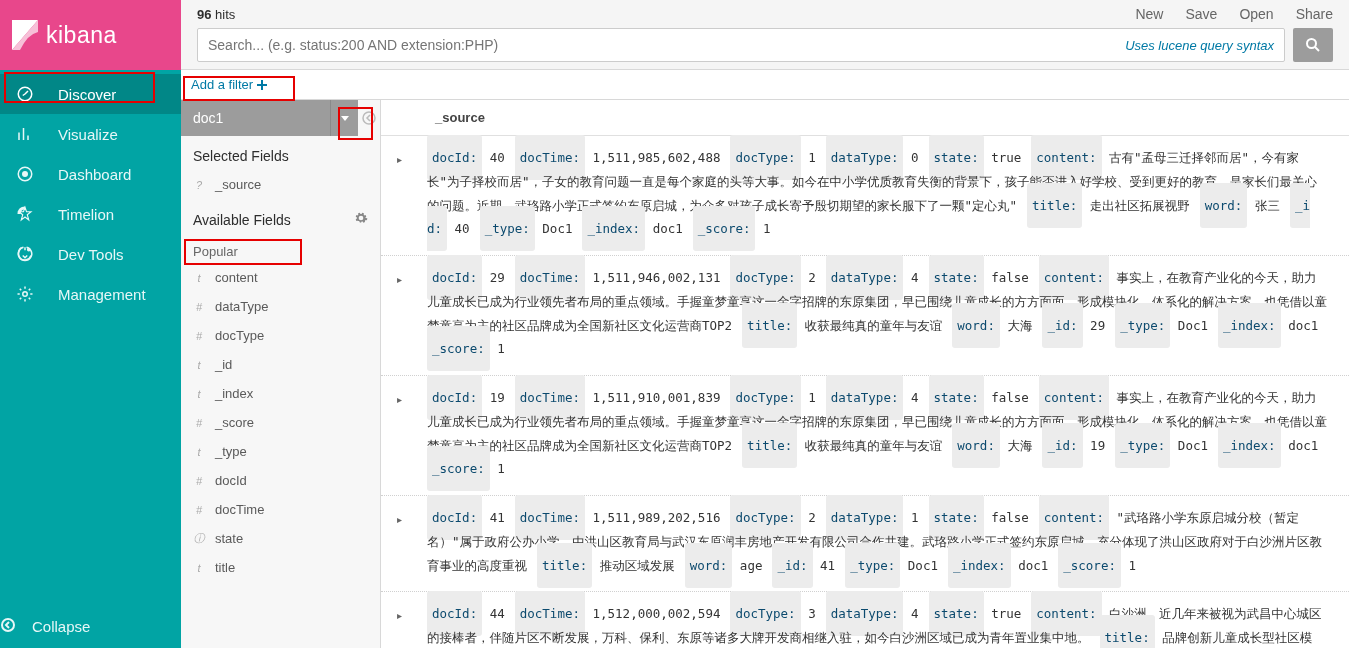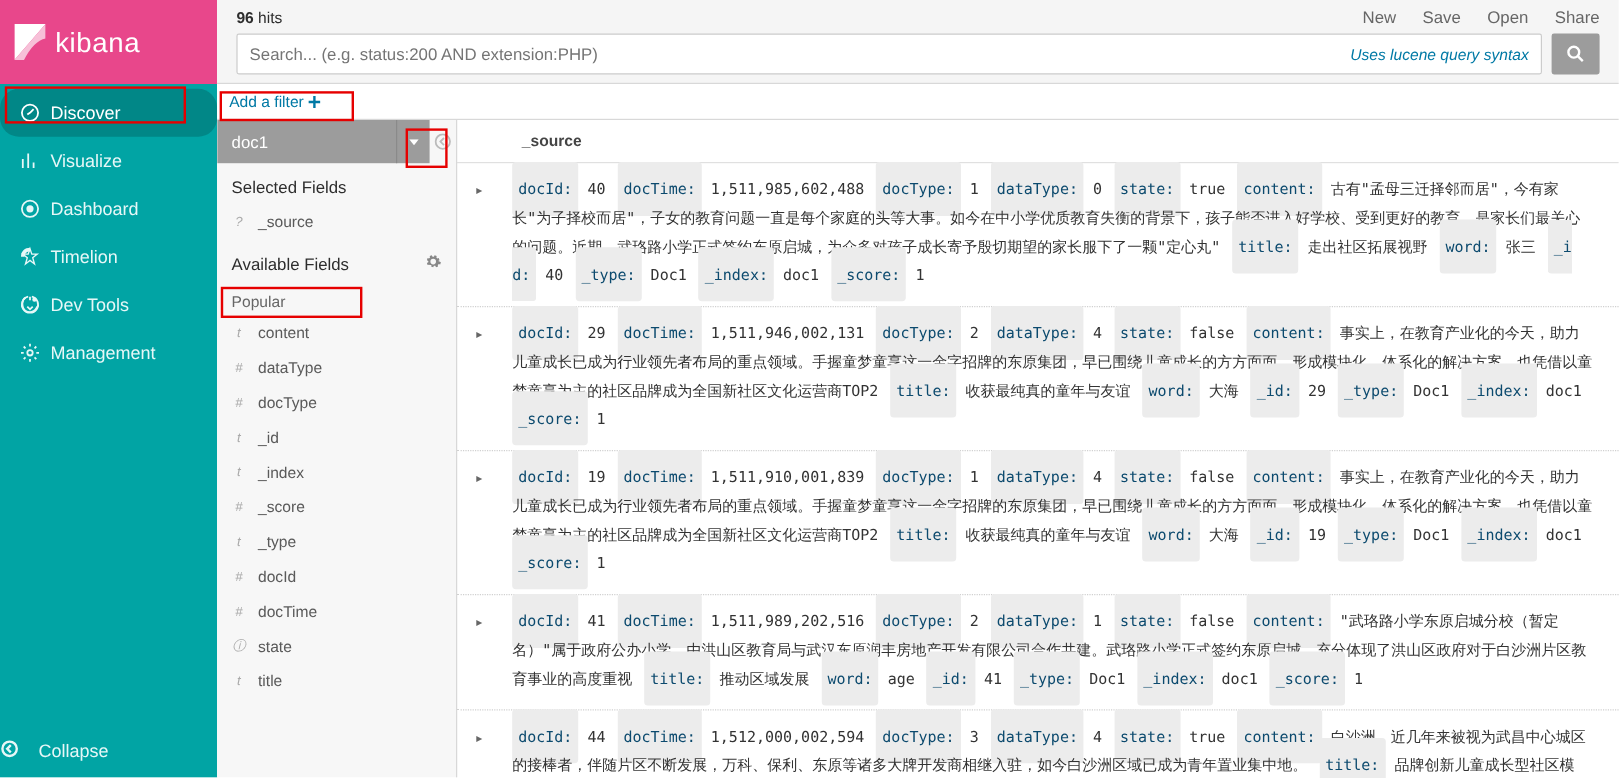--- a/index.html
+++ b/index.html
@@ -5,21 +5,21 @@
 * { margin: 0; padding: 0; box-sizing: border-box; }
 body { font-family: -apple-system, BlinkMacSystemFont, "Segoe UI", Helvetica, Arial, sans-serif; font-size: 14px; color: #2d2d2d; background: #fff; }
 .app { display: flex; height: 648px; width: 1349px; overflow: hidden; }
 
 
 .sidebar { width: 181px; background: #01a4a4; color: #fff; display: flex; flex-direction: column; flex-shrink: 0; }
 .logo { background: #e8478b; height: 70px; display: flex; align-items: center; padding: 0 12px; gap: 8px; }
 .logo-k { display:inline-flex; }
 .logo-text { font-size: 23px; font-weight: 400; letter-spacing: 0.5px; }
 .nav { padding-top: 4px; }
-.nav-item { display: flex; align-items: center; gap: 8px; padding: 11px 16px; cursor: pointer; font-size: 15px; color: #e6f7f7; border-radius: 16px; }
+.nav-item { display: flex; align-items: center; gap: 24px; padding: 11px 16px; cursor: pointer; font-size: 15px; color: #e6f7f7; }
 .nav-item.active { background: #018787; color: #fff; }
 .nav-item .icon { width: 18px; height: 18px; display: inline-flex; align-items: center; justify-content: center; flex-shrink: 0; }
 .collapse { margin-top: auto; padding: 12px 0; display: flex; align-items: center; gap: 16px; color: #e6f7f7; cursor: pointer; font-size: 15px; }
 
 
 .hl-discover { position: absolute; top: 72px; left: 4px; width: 151px; height: 31px; border: 2px solid #e60000; pointer-events: none; z-index: 50; }
 .hl-addfilter { position: absolute; top: 76px; left: 183px; width: 112px; height: 25px; border: 2px solid #e60000; pointer-events: none; z-index: 50; }
 .hl-dropdown { position: absolute; top: 107px; left: 338px; width: 35px; height: 33px; border: 2px solid #e60000; pointer-events: none; z-index: 50; }
 .hl-available { position: absolute; top: 239px; left: 184px; width: 118px; height: 26px; border: 2px solid #e60000; pointer-events: none; z-index: 50; }
 

